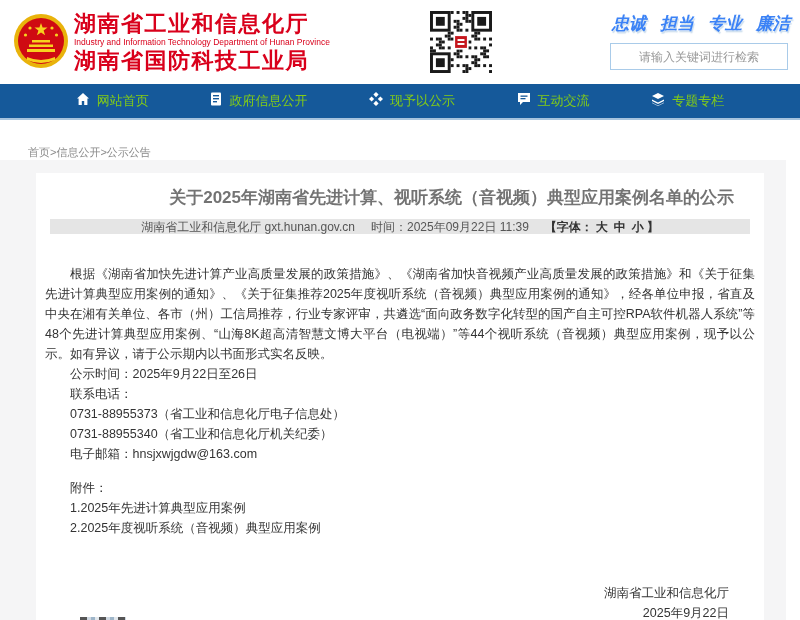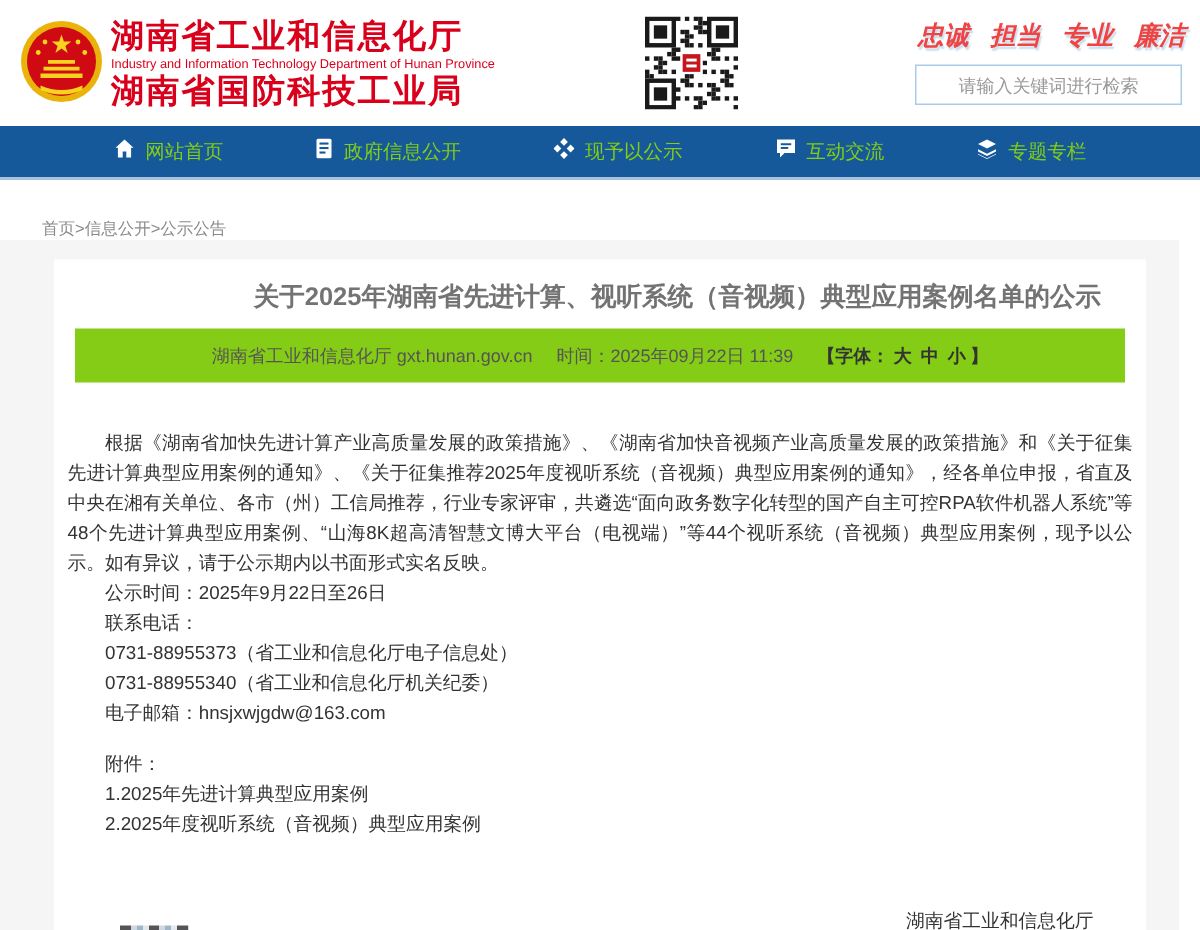--- a/index.html
+++ b/index.html
@@ -9,21 +9,21 @@
   
   .header { position:relative; height:84px; background:#fff; }
   .logo-wrap { position:absolute; left:12px; top:10px; width:58px; height:64px; cursor:pointer; }
   .org-titles { position:absolute; left:74px; top:12px; color:#d9001b; cursor:pointer; }
   .org-main { font-size:22px; font-weight:bold; letter-spacing:1.5px; line-height:24px; }
   .org-en   { font-size:8.5px; line-height:10px; margin-top:1px; white-space:nowrap; }
   .org-sec  { font-size:22px; font-weight:bold; letter-spacing:1.5px; line-height:24px; margin-top:2px; }
   .qr { position:absolute; left:430px; top:11px; width:62px; height:62px; }
   .header-right { position:absolute; right:8px; top:12px; width:182px; }
   .slogan { display:flex; justify-content:space-between; padding:0 2px;
-    font-size:17px; font-weight:900; font-style:italic; color:#ef4444;
+    font-size:17px; font-weight:900; font-style:italic; color:#3b82f6;
     text-shadow:1px 2px 1px rgba(140,180,215,.45); }
   .search-box { margin-top:8px; width:178px; height:27px; }
   .search-box input { width:100%; height:100%; border:1px solid #a9cbe9; outline:none;
     font-size:12px; color:#0f172a; padding-left:28px; background:#fff;
     font-family:"Liberation Sans","DejaVu Sans",sans-serif; }
   .search-box input::placeholder { color:#999; }
 
   
   .nav { height:36px; background:#15599a; border-bottom:2px solid #a6c3dd;
     display:flex; align-items:center; justify-content:space-around; padding:0 45px; }
@@ -34,22 +34,22 @@
   
   .crumb-band { height:40px; background:#fff; display:flex; align-items:flex-end; }
   .crumb { margin-left:28px; font-size:11px; color:#8a8a8a; cursor:pointer; }
 
   
   .page-section { position:relative; width:786px; height:460px; background:#f5f5f6; }
   .card { position:absolute; left:36px; top:13px; width:728px; height:447px;
     background:#fff; padding-top:14px; }
   .art-title { text-align:right; font-size:17px; font-weight:bold; color:#737373;
     line-height:22px; padding:0 30px; }
-  .meta-bar { margin:10px 14px 0; height:36px; background:#84cc16;
-    display:flex; align-items:center; justify-content:center; gap:16px;
+  .meta-bar { margin:10px 14px 0; height:15px; background:#e5e5e5;
+    display:flex; justify-content:center; gap:16px;
     font-size:12px; color:#555; }
   .meta-bar .font-ctl { color:#333; font-weight:bold; }
   .meta-bar .font-ctl a { color:#333; text-decoration:none; margin:0 3px; cursor:pointer; }
   .body-text { margin:30px 9px 0; padding:0 0; font-size:12.5px; color:#333; }
   .para { line-height:20px; text-indent:2em; text-align:justify; }
   .line { line-height:20px; text-indent:2em; }
   .spacer-sm { height:14px; }
   .signature { margin-top:45px; text-align:right; padding-right:26px; line-height:20px; }
   .sliver { position:absolute; left:80px; bottom:0; width:46px; height:3px; overflow:hidden;
     background:repeating-linear-gradient(90deg,#555 0 7px,#cfd8e2 7px 11px,#9fb6c9 11px 15px,#e4e9ee 15px 19px); }

